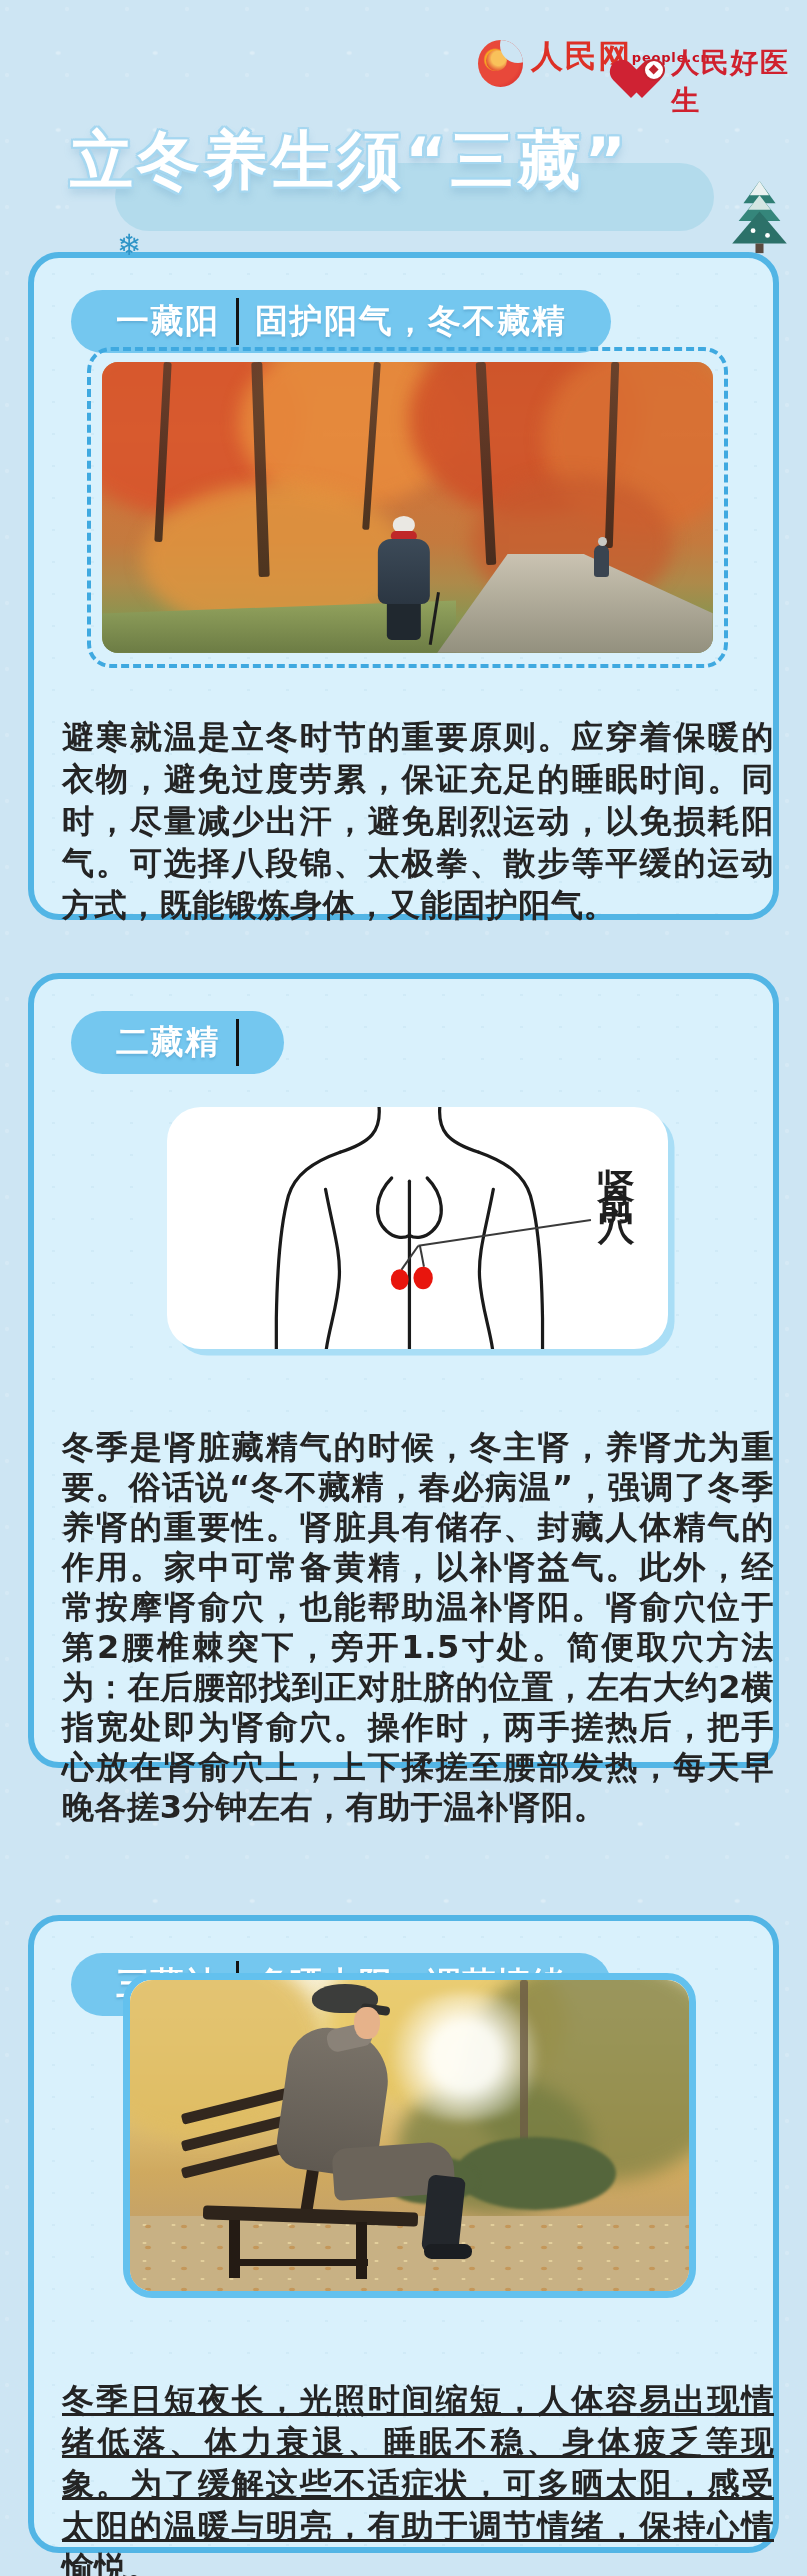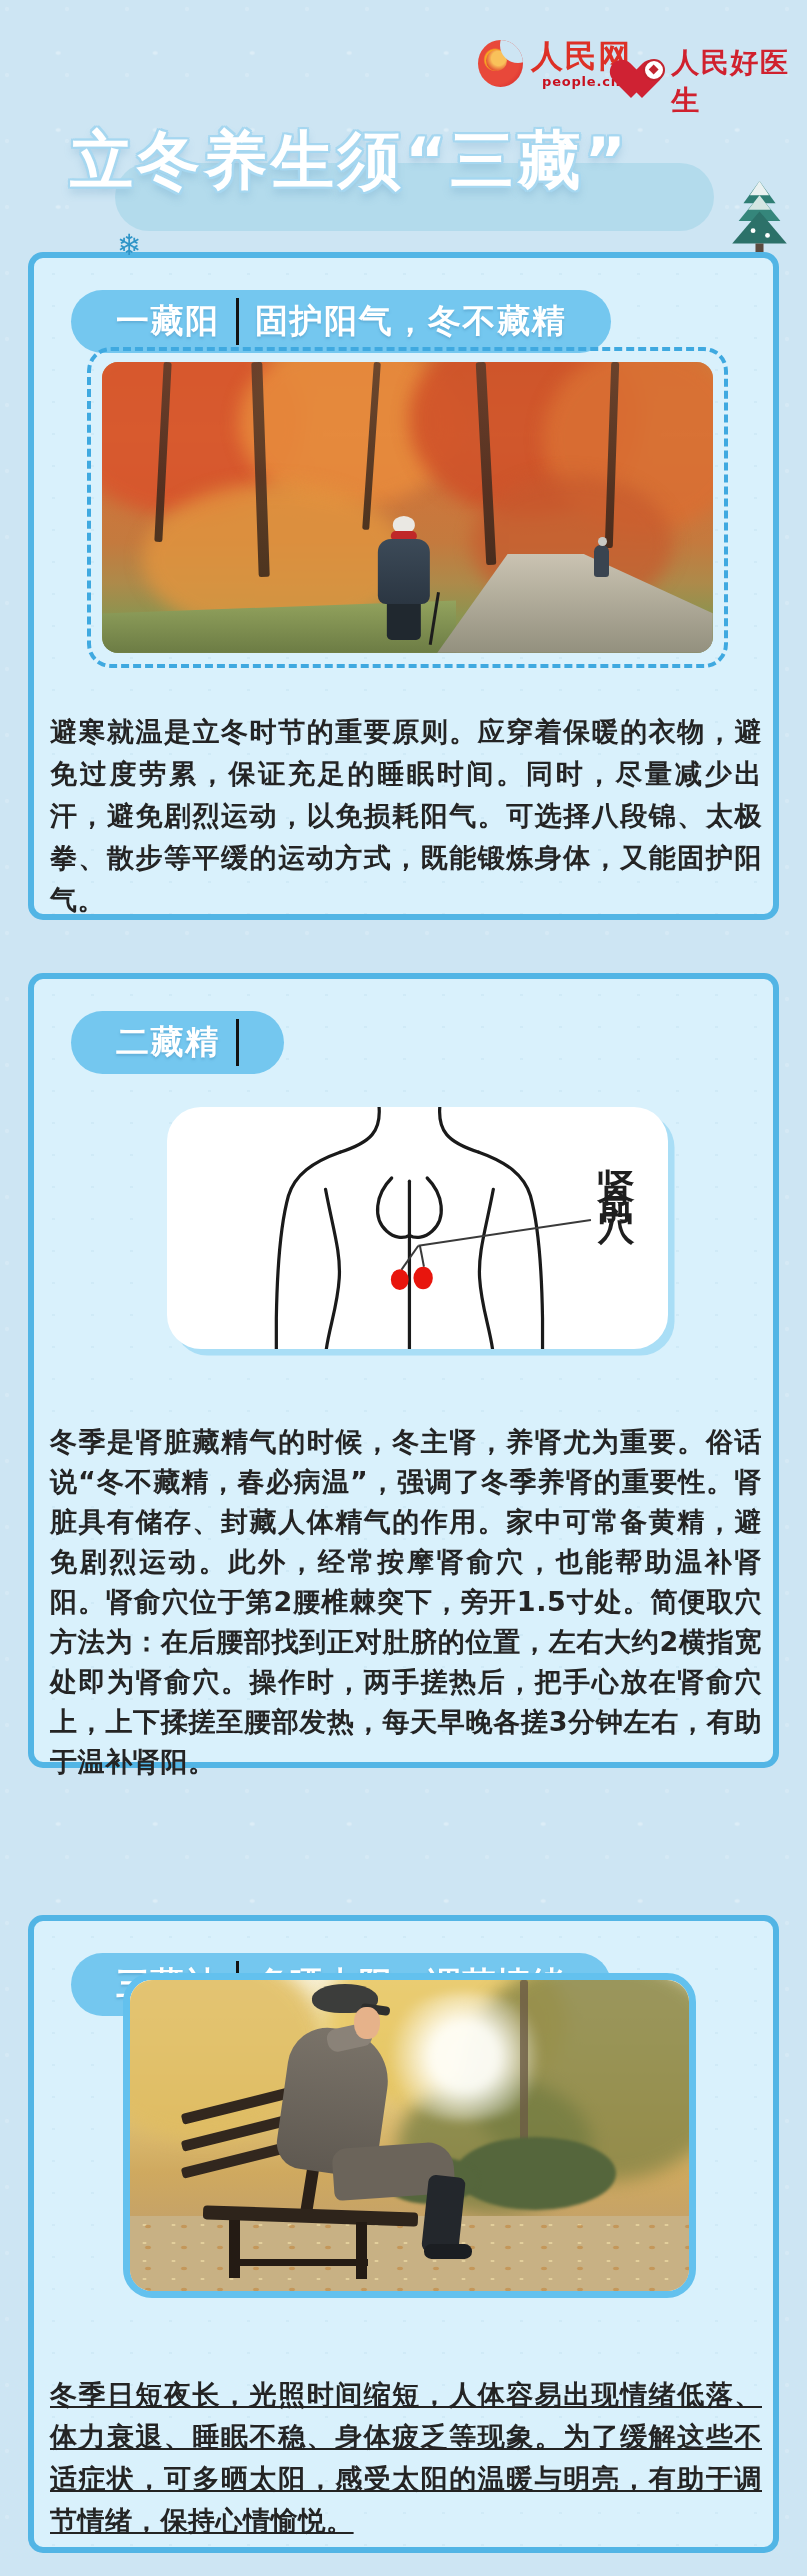--- a/index.html
+++ b/index.html
@@ -18,21 +18,21 @@
 
   
   .logos{position:absolute;top:37px;left:0;width:807px;height:65px;}
   .logo-people{position:absolute;left:478px;top:3.2px;display:flex;gap:8px;align-items:flex-start;}
   .flame-icon{position:relative;width:45px;height:47px;border-radius:50%;
     background:radial-gradient(circle at 38% 42%, #f6a623 0 26%, #e8483a 30% 62%, #cf1f26 100%);
     overflow:hidden;}
   .flame-icon::after{content:"";position:absolute;right:-13px;top:-13px;width:36px;height:36px;border-radius:50%;background:#cde5f3;}
   .flame-icon::before{content:"";position:absolute;left:8px;top:9.7px;width:21px;height:21px;border-radius:50%;
     background:radial-gradient(circle at 60% 40%, #f9c15a 0 40%, #e24b2e 75%);}
-  .lp-text{display:flex;flex-direction:column;align-items:center;line-height:1;text-align:right;}
+  .lp-text{display:flex;flex-direction:row;align-items:center;line-height:1;text-align:right;}
   .lp-name{font-size:32px;font-weight:900;color:#dd3026;letter-spacing:1.6px;}
   .lp-domain{font-size:13px;font-weight:700;color:#c8101e;letter-spacing:0.8px;margin-top:2.4px;}
   .logo-doctor{position:absolute;left:620px;top:6.5px;display:flex;gap:8px;align-items:center;}
   .heart-icon{position:relative;width:47px;height:42px;}
   .heart-icon::before,.heart-icon::after{content:"";position:absolute;top:0;width:24px;height:37px;border-radius:13px 13px 0 0;background:#cf2233;}
   .heart-icon::before{left:11.3px;transform:rotate(-45deg);transform-origin:0 100%;}
   .heart-icon::after{left:-1.6px;transform:rotate(45deg);transform-origin:100% 100%;}
   .heart-coin{position:absolute;right:-1.6px;top:-1.6px;width:22px;height:22px;border-radius:50%;
     background:#fff;border:2.4px solid #c2242f;z-index:2;}
   .heart-coin::after{content:"";position:absolute;left:4.8px;top:4.8px;width:7.3px;height:7.3px;background:#c2242f;transform:rotate(45deg);}
@@ -46,33 +46,33 @@
     font-size:63px;font-weight:900;color:#ffffff;letter-spacing:4px;
     text-shadow:
       2.4px 0 0 #a6d7f0,-2.4px 0 0 #a6d7f0,0 2.4px 0 #a6d7f0,0 -2.4px 0 #a6d7f0,
       2px 2px 0 #a6d7f0,-2px 2px 0 #a6d7f0,2px -2px 0 #a6d7f0,-2px -2px 0 #a6d7f0,
       0 5.7px 8px rgba(90,150,190,.35);
   }
   .tree-deco{position:absolute;left:729px;top:179px;width:61px;height:76px;}
   .snowflake-deco{position:absolute;left:117px;top:231px;font-size:29px;color:#2f95c8;z-index:5;line-height:1;}
 
   
-  .card{position:absolute;left:28px;width:751px;background:#d9f1fc;border:6.5px solid #52b5e5;border-radius:15px;
+  .card{position:absolute;left:28px;width:751px;background:#d9f1fc;border:6.5px solid #52b5e5;border-radius:31px;
     background-image:radial-gradient(rgba(150,195,220,.15) 1.2px, transparent 1.8px);background-size:39px 32px;padding-left:16px;}
   #card1{top:252px;height:668px;}
   #card2{top:973px;height:795px;}
   #card3{top:1915px;height:638px;}
 
   .badge{position:absolute;top:32px;left:37px;height:63px;border-radius:32px;background:#74c7ef;
     display:inline-flex;align-items:center;padding:0 45px;gap:16px;}
   .badge-name,.badge-headline{font-size:33px;font-weight:800;color:#fff;letter-spacing:1.6px;white-space:nowrap;
     text-shadow:0 1.6px 2.4px rgba(60,130,175,.35);}
   .badge-divider{width:3.2px;height:47px;background:#121212;}
 
-  .body-text{position:absolute;left:16px;width:712px;font-size:27px;line-height:42px;color:#242424;
+  .body-text{position:absolute;left:28px;width:712px;font-size:32px;line-height:42px;color:#242424;
     font-weight:600;text-align:justify;letter-spacing:0.6px;}
   #card1 .body-text{top:426px;}
   #card2 .body-text{top:416px;line-height:40px;}
   #card3 .body-text{top:426px;text-decoration:underline;}
 
   
   .dashed-frame{position:absolute;left:53px;top:89px;width:641px;height:321px;
     border:4px dashed #3fa9e0;border-radius:24px;padding:11.3px;}
   .photo{position:relative;width:100%;height:100%;border-radius:16px;overflow:hidden;}
   .scene1{background:linear-gradient(180deg,#cf7a3a 0%,#d98a45 25%,#cc763c 45%,#c47a3e 62%,#ad8a4a 76%,#8a9450 88%,#7c8a4b 100%);}
@@ -241,21 +241,21 @@
           <path d="M 290,202 L 311,172"></path>
           <path d="M 318,198 L 313,172"></path>
           <path d="M 311,172 L 525,140"></path>
         </g>
         <ellipse cx="288" cy="214" rx="11" ry="13" fill="#e8150d"></ellipse>
         <ellipse cx="317" cy="212" rx="12" ry="14" fill="#e8150d"></ellipse>
       </svg>
       <div class="acupoint-label">肾俞穴</div>
     </div>
 
-    <p class="body-text">冬季是肾脏藏精气的时候，冬主肾，养肾尤为重要。俗话说“冬不藏精，春必病温”，强调了冬季养肾的重要性。肾脏具有储存、封藏人体精气的作用。家中可常备黄精，避免剧烈运动。此外，经常按摩肾俞穴，也能帮助温补肾阳。肾俞穴位于第2腰椎棘突下，旁开1.5寸处。简便取穴方法为：在后腰部找到正对肚脐的位置，左右大约2横指宽处即为肾俞穴。操作时，两手搓热后，把手心放在肾俞穴上，上下揉搓至腰部发热，每天早晚各搓3分钟左右，有助于温补肾阳。</p>
+    <p class="body-text">冬季是肾脏藏精气的时候，冬主肾，养肾尤为重要。俗话说“冬不藏精，春必病温”，强调了冬季养肾的重要性。肾脏具有储存、封藏人体精气的作用。家中可常备黄精，以补肾益气。此外，经常按摩肾俞穴，也能帮助温补肾阳。肾俞穴位于第2腰椎棘突下，旁开1.5寸处。简便取穴方法为：在后腰部找到正对肚脐的位置，左右大约2横指宽处即为肾俞穴。操作时，两手搓热后，把手心放在肾俞穴上，上下揉搓至腰部发热，每天早晚各搓3分钟左右，有助于温补肾阳。</p>
   </section>
 
   <section class="card" id="card3">
     <div class="badge">
       <span class="badge-name">三藏神</span>
       <span class="badge-divider"></span>
       <span class="badge-headline">多晒太阳，调节情绪</span>
     </div>
 
     <div class="solid-frame">

